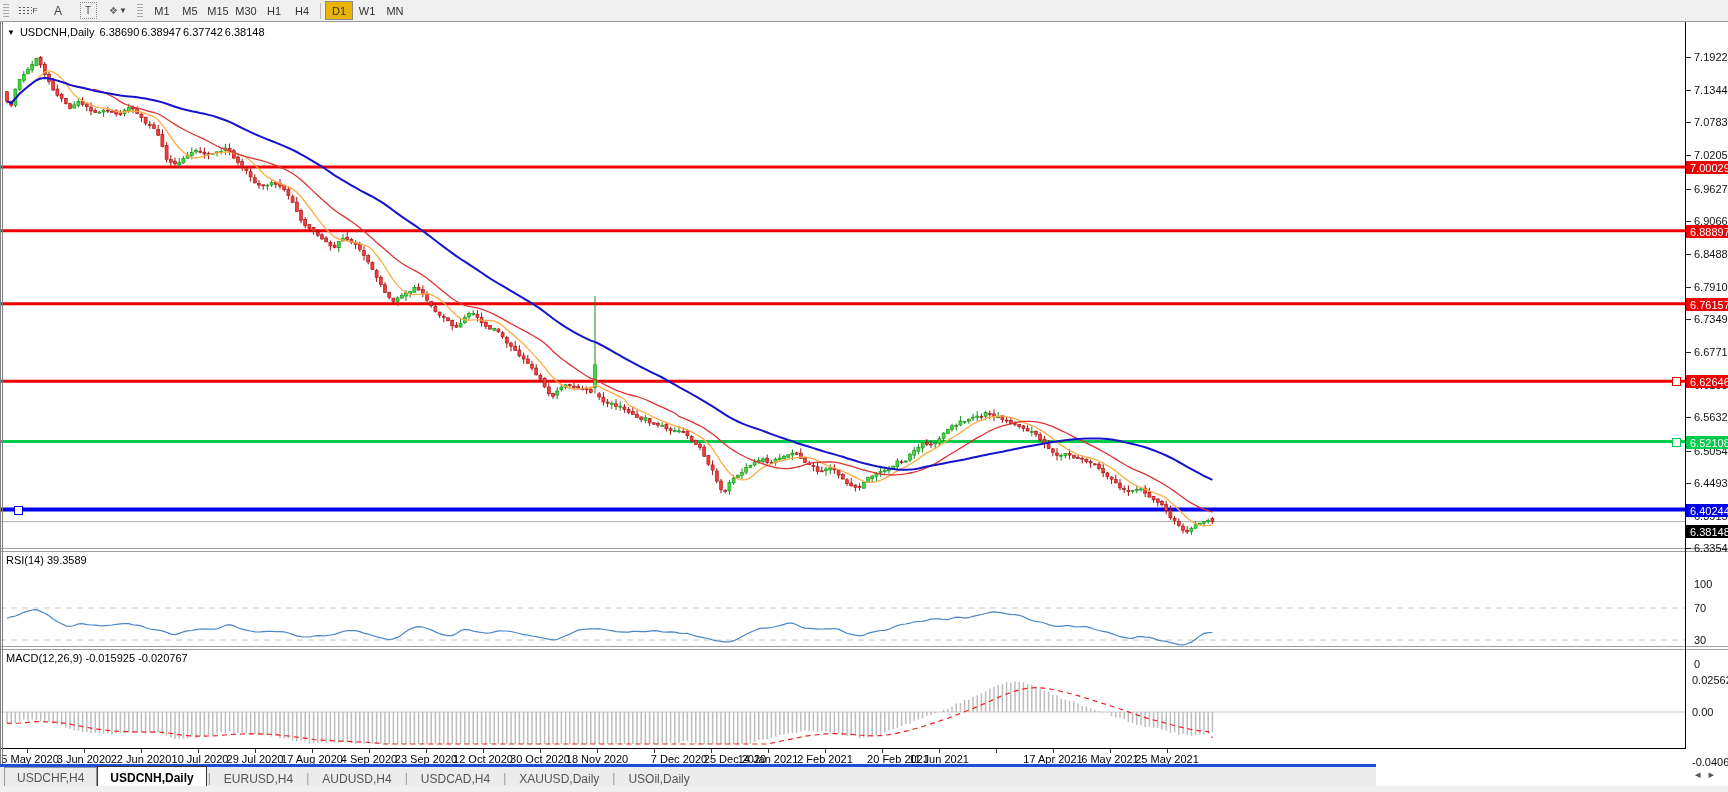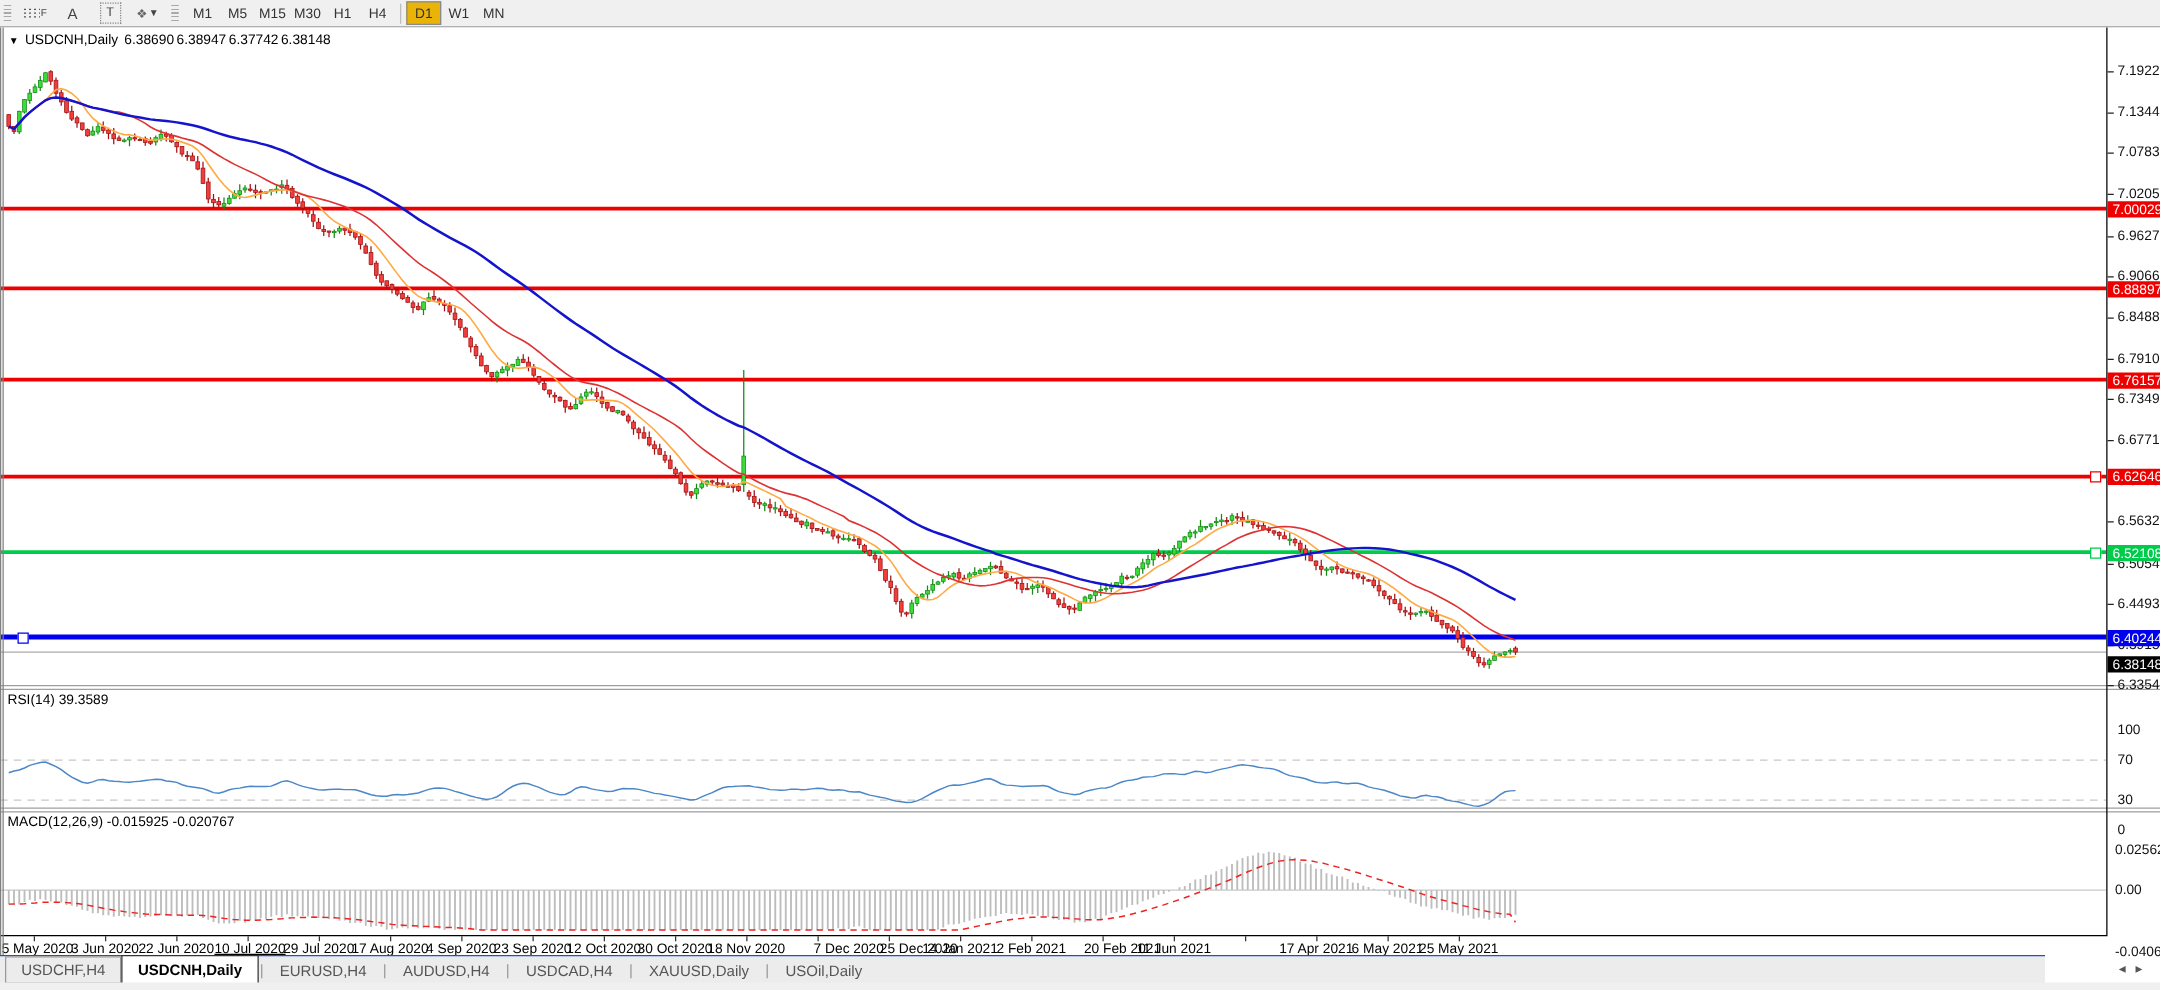--- a/index.html
+++ b/index.html
@@ -32,22 +32,22 @@
   .paneLabel{position:absolute;font-size:11px;color:#000;z-index:5;}
   #title{position:absolute;left:7px;top:4px;font-size:11px;color:#000;z-index:6;display:flex;gap:5px;align-items:center;}
   #title .mk{font-size:8px;}
   .tick{position:absolute;font-size:11px;color:#111;white-space:nowrap;}
   .tickdash{position:absolute;width:5px;height:1px;background:#222;left:1686px;}
   .plabel{position:absolute;left:1686px;width:56px;height:13px;font-size:11px;color:#fff;
           padding-left:4px;display:flex;align-items:center;z-index:8;}
   .datelab{position:absolute;top:731px;font-size:11px;color:#000;white-space:nowrap;transform:translateX(-50%);}
   .datetick{position:absolute;top:727px;width:1px;height:4px;background:#333;}
   
-  #tabbar{position:absolute;left:0;top:764px;width:1636px;height:22px;background:#ececec;
-          border-top:1px solid #1d4ed8;display:flex;align-items:flex-end;font-size:12px;}
+  #tabbar{position:absolute;left:0;top:764px;width:1376px;height:22px;background:#ececec;
+          border-top:3px solid #1d4ed8;display:flex;align-items:flex-end;font-size:12px;}
   .tab{padding:2px 12px 3px 12px;color:#555;height:15px;display:flex;align-items:center;}
   .tab.first{border:1px solid #999;background:#ececec;margin-left:4px;}
   .tab.active{background:#fff;border:1px solid #333;border-bottom:none;color:#000;
               font-weight:bold;height:17px;}
   .tabsep{color:#999;padding:0 1px;align-self:center;}
   #tabnav{position:absolute;right:6px;top:768px;font-size:11px;color:#555;letter-spacing:8px;}
   #bottomstrip{position:absolute;left:0;top:786px;width:1728px;height:6px;background:#f0f0f0;}
   .handle{position:absolute;width:7px;height:7px;background:#fff;z-index:9;}
 </style>
 </head>

